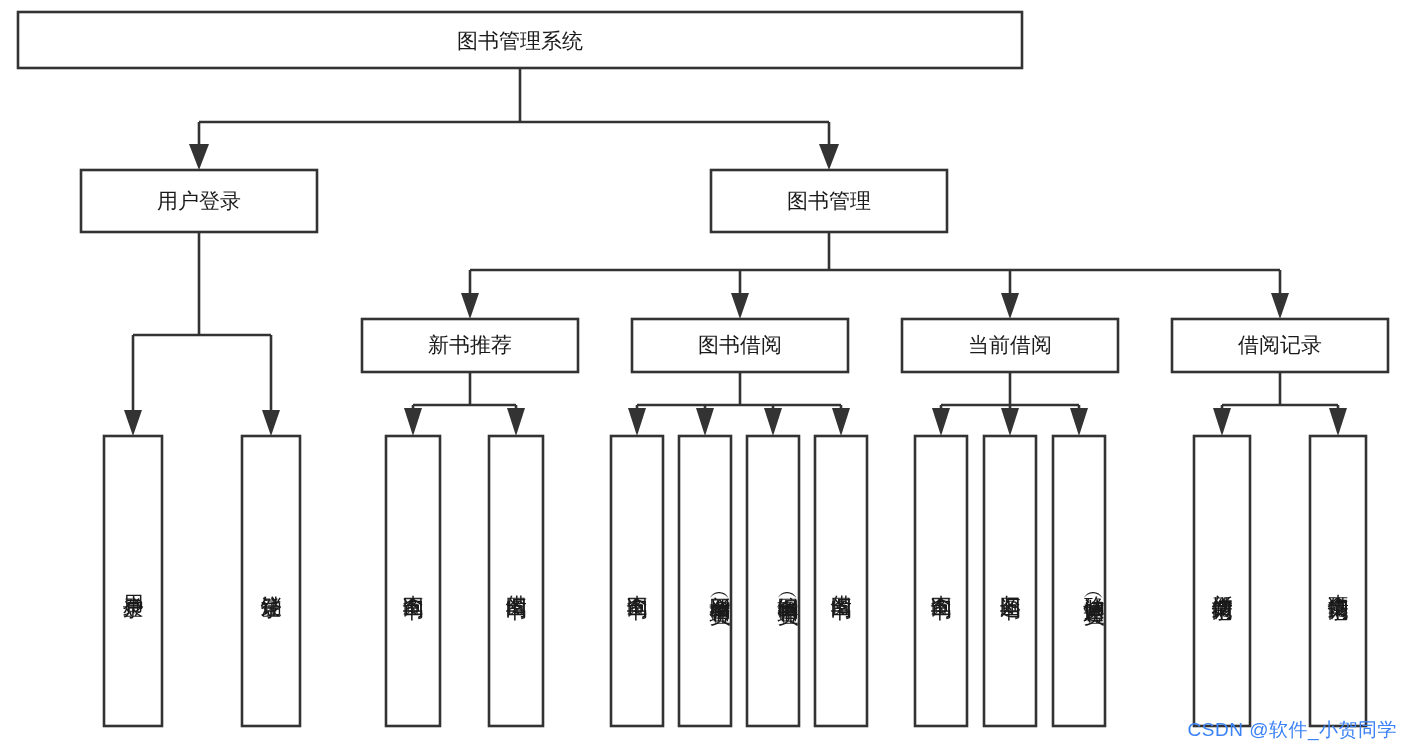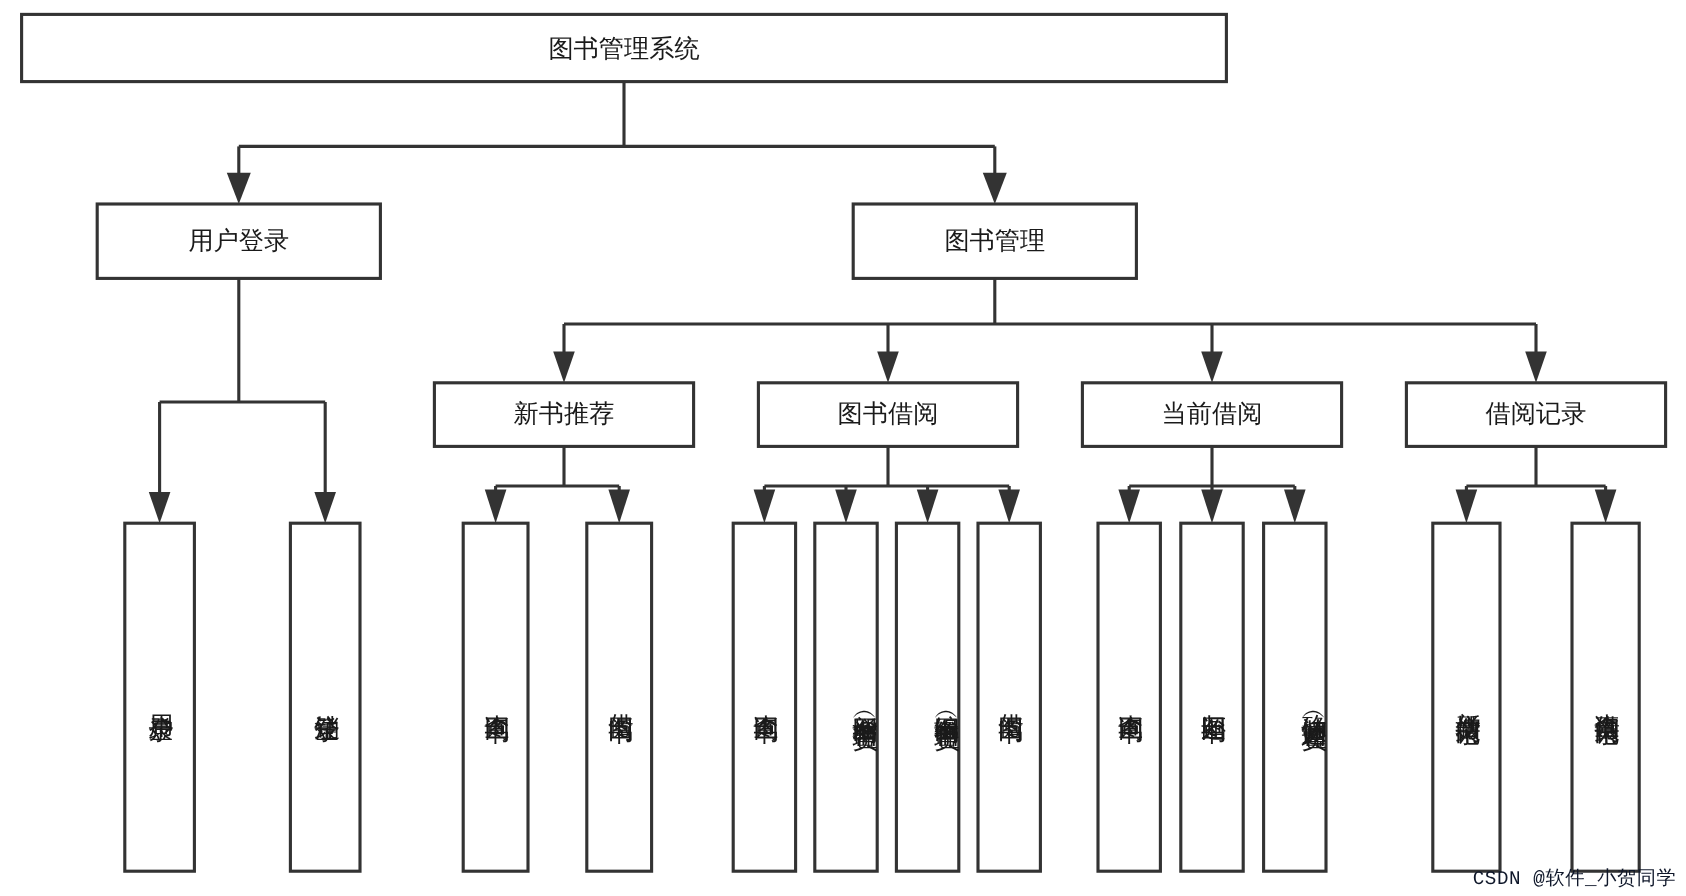--- a/index.html
+++ b/index.html
@@ -61,23 +61,23 @@
     align-items: center;
     justify-content: center;
     white-space: nowrap;
     pointer-events: none;
     user-select: none;
   }
   .watermark {
     position: absolute;
     right: 8px;
     bottom: 4px;
-    font-family: Liberation Mono, monospace;
-    font-size: 16px;
-    color: #0f172a;
+    font-family: Liberation Sans, sans-serif;
+    font-size: 19px;
+    color: #3b82f6;
     letter-spacing: 0.5px;
     white-space: nowrap;
     user-select: none;
   }
 </style>
 </head>
 <body>
 
 <div id="diagram-root">
 

